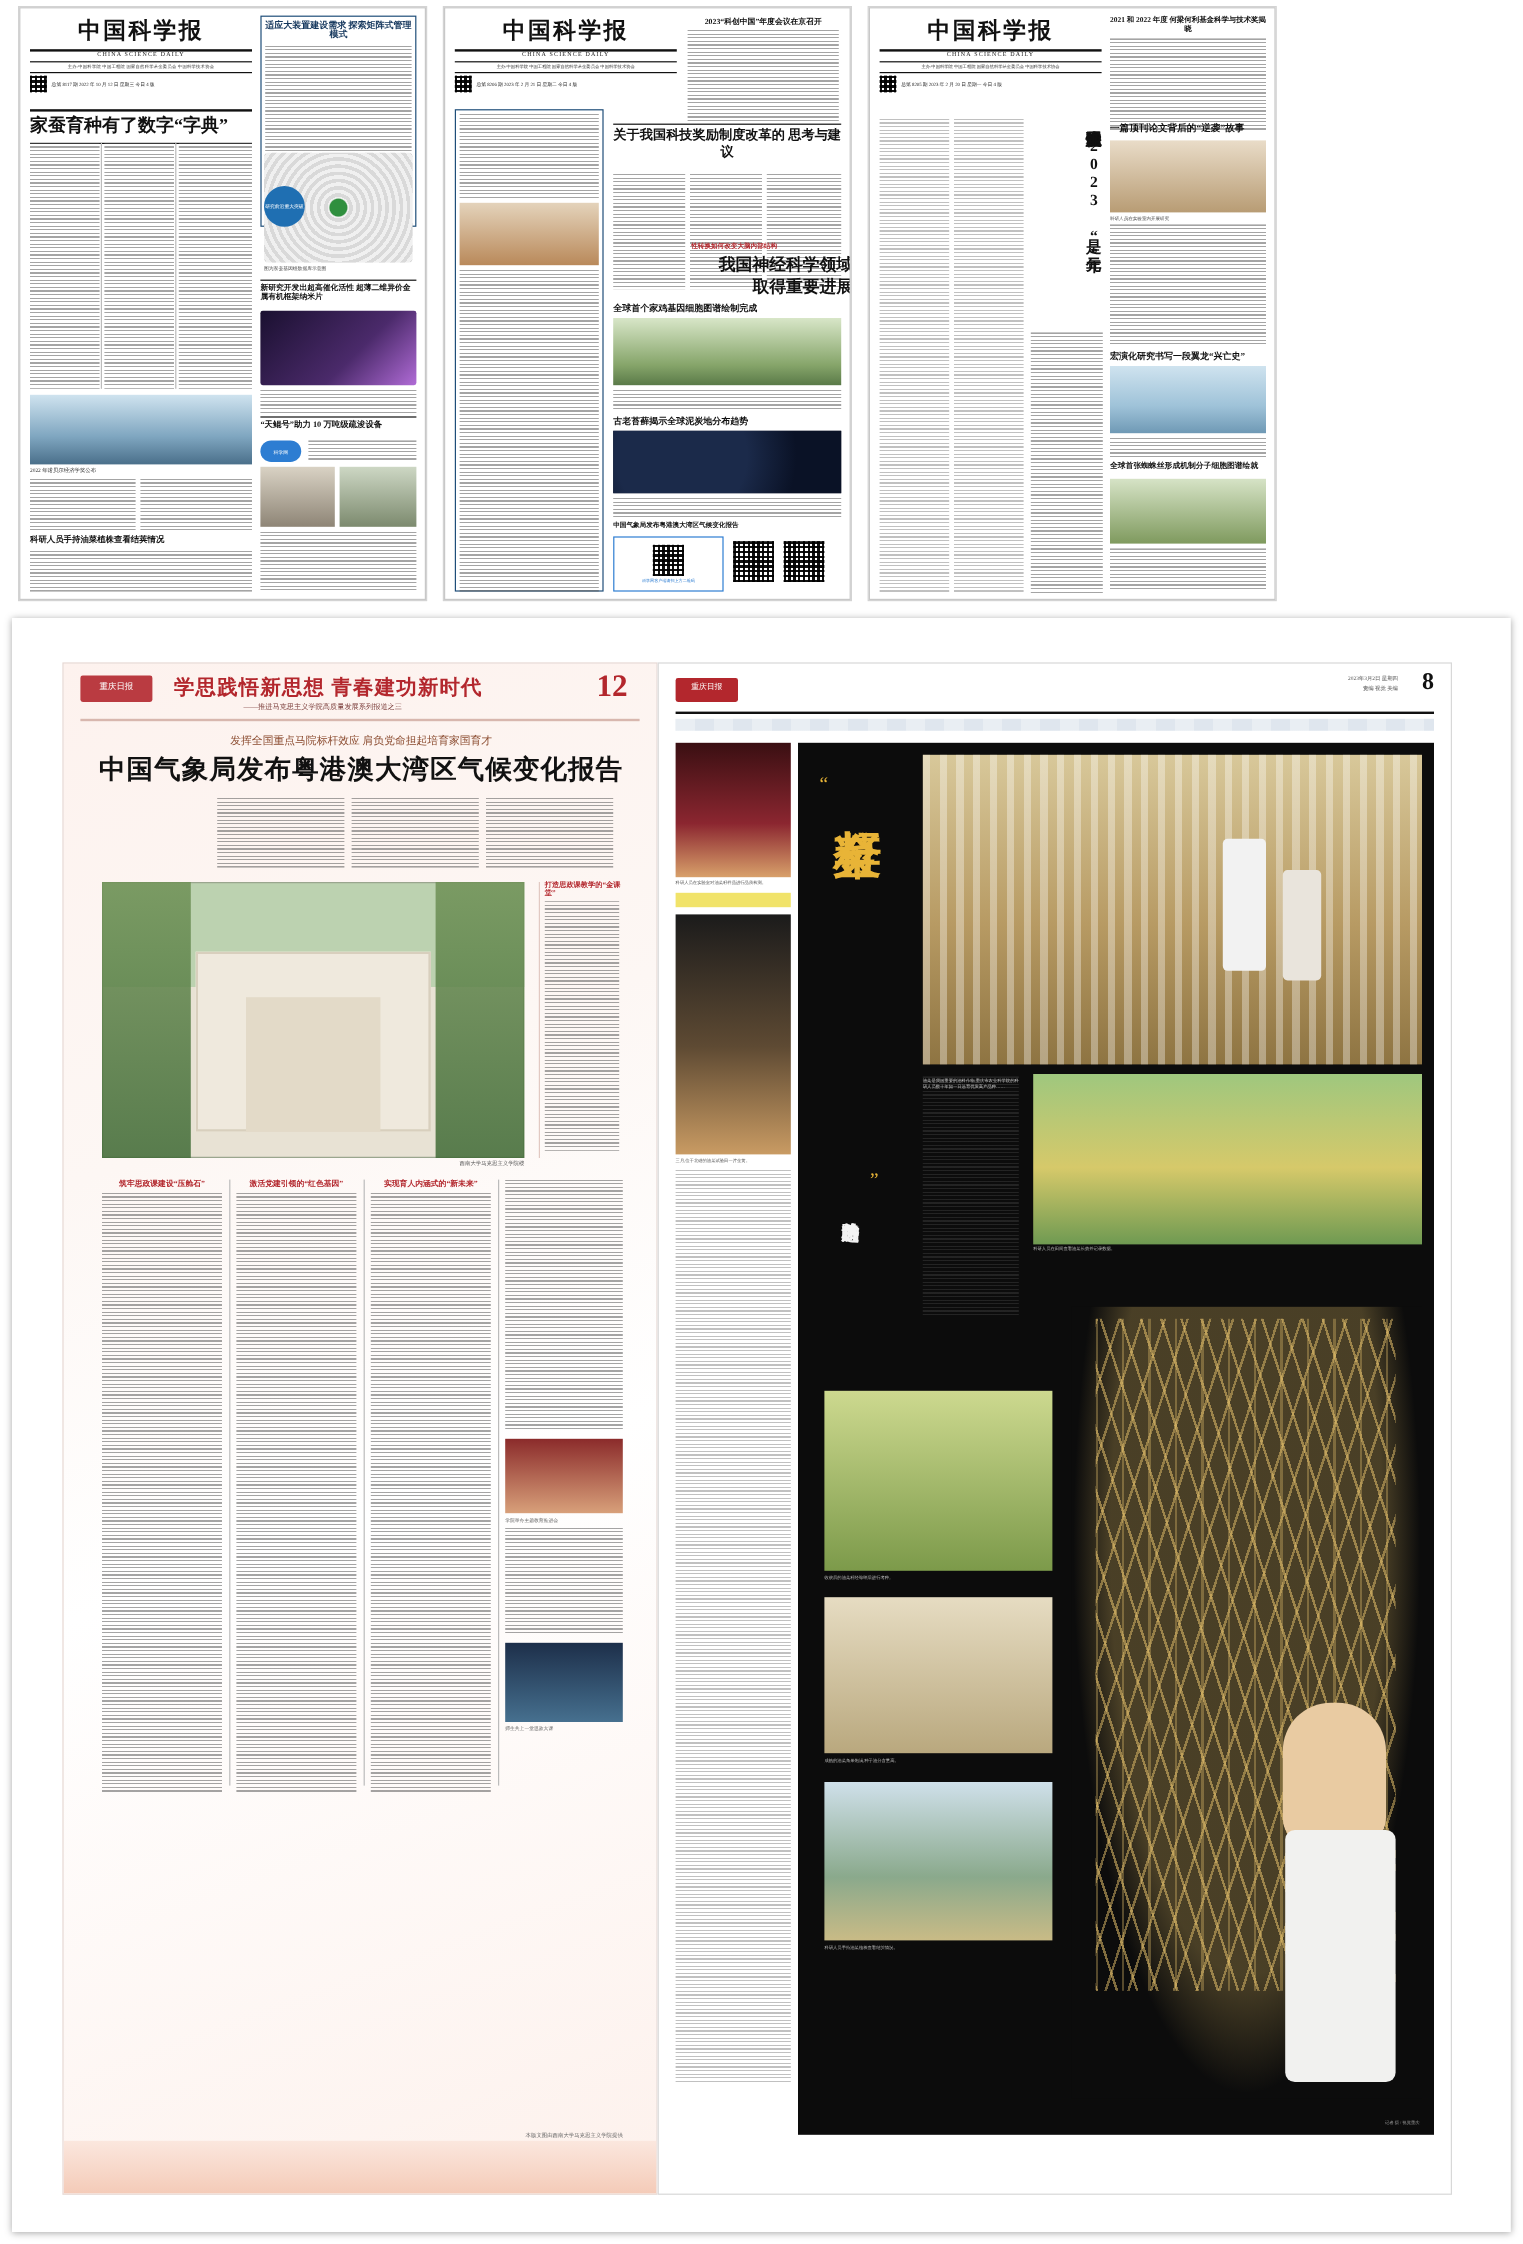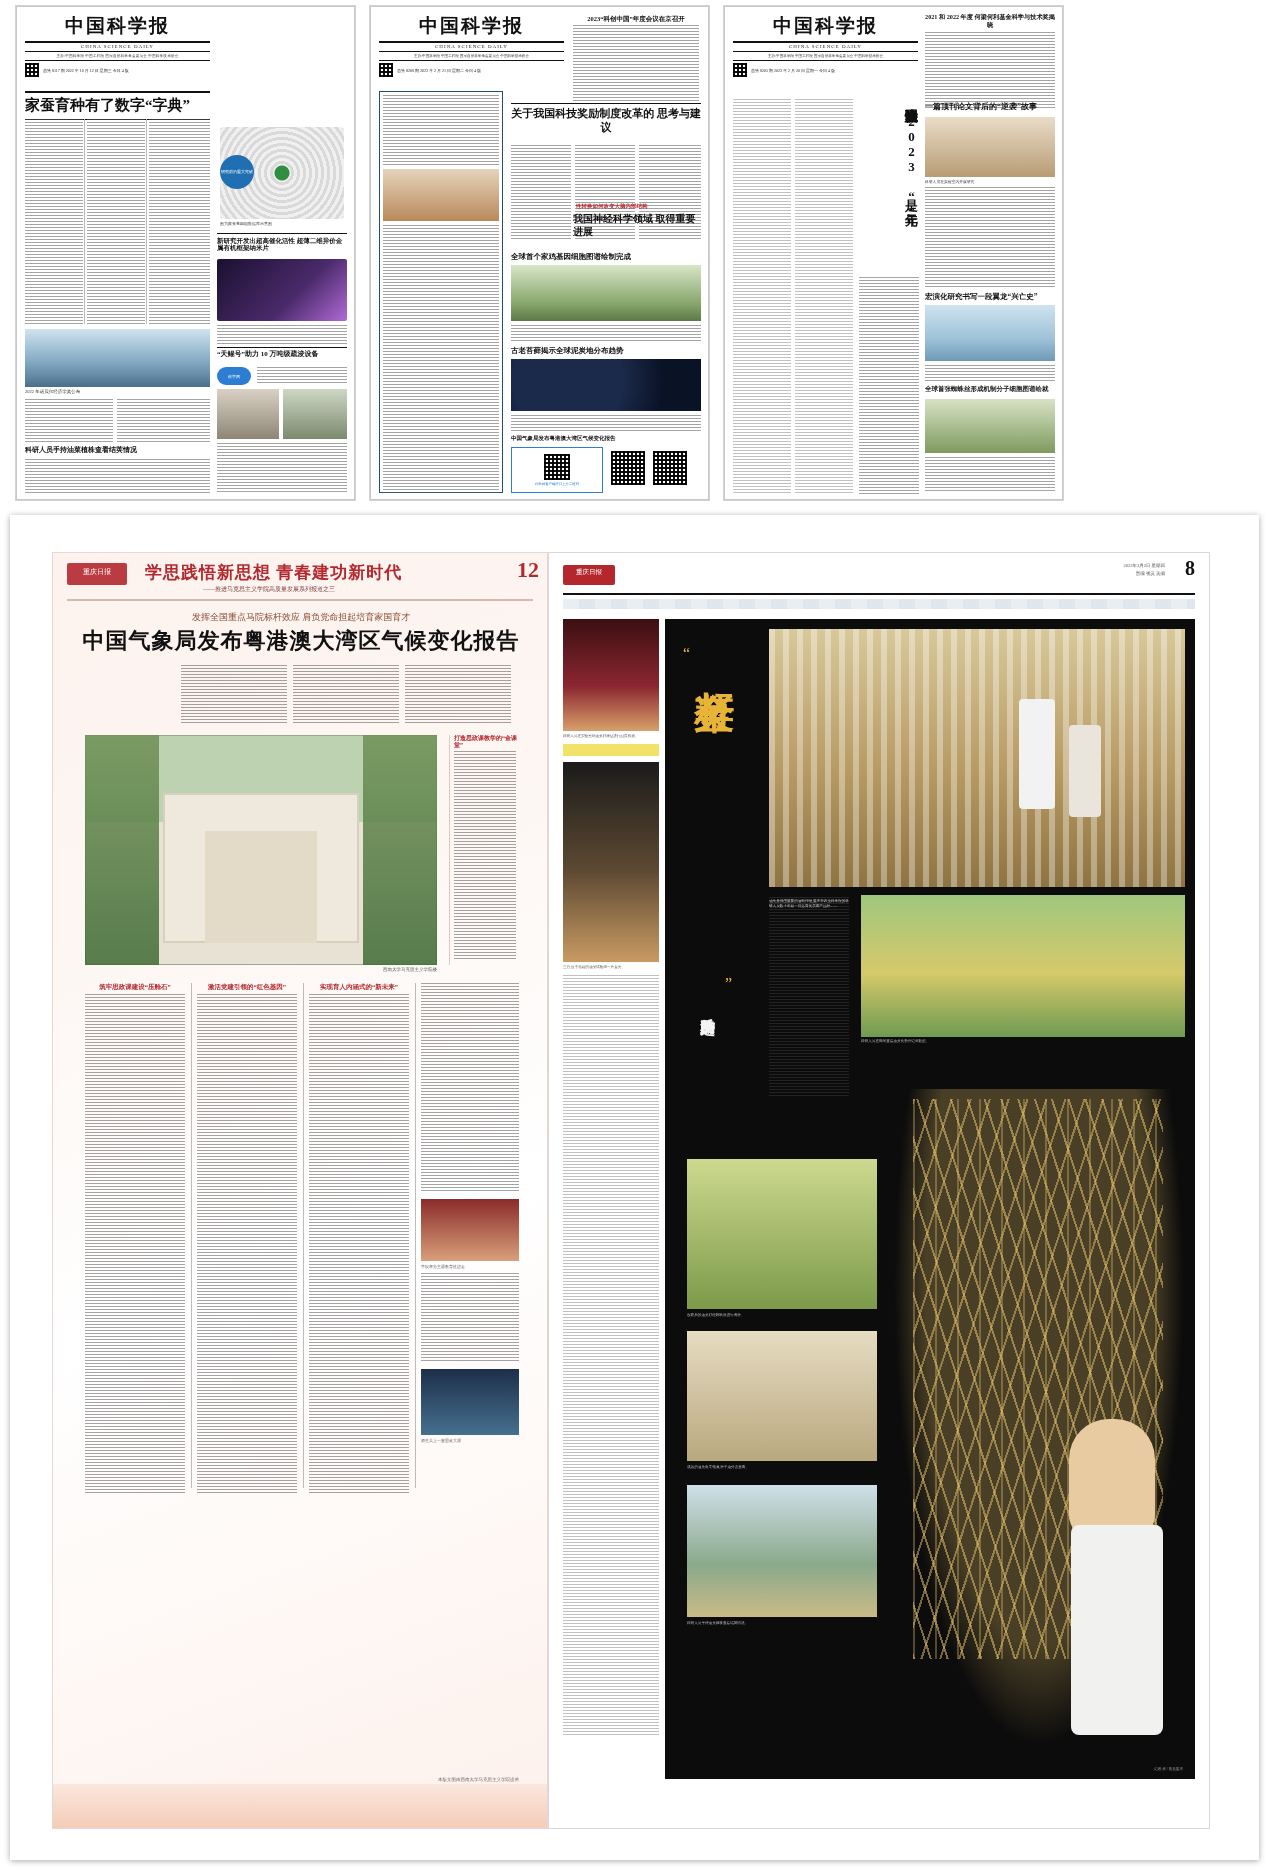--- a/index.html
+++ b/index.html
@@ -55,20 +55,24 @@
       <div class="mast-en">CHINA SCIENCE DAILY</div>
       <div style="height:1px;background:#111;margin:2px 0;"></div>
       <div style="font-size:3.6px;text-align:center;color:#333;letter-spacing:.2px;">主办:中国科学院 中国工程院 国家自然科学基金委员会 中国科学技术协会</div>
       <div style="height:1px;background:#111;margin:2px 0;"></div>
       <div style="display:flex;align-items:center;gap:4px;">
         <div class="qr" style="width:14px;height:14px;"></div>
         <div style="font-size:4px;color:#222;">总第 8117 期  2022 年 10 月 12 日  星期三  今日 4 版</div>
       </div>
     </div>
 
+    <div style="position:absolute;left:200px;top:6px;width:130px;height:176px;border:1px solid #1f4e79;padding:3px;box-sizing:border-box;">
+      <div class="hl" style="font-size:7.5px;text-align:center;color:#14365c;">适应大装置建设需求 探索矩阵式管理模式</div>
+      <div class="txtblk" style="margin-top:4px;height:150px;"></div>
+    </div>
 
     <div style="position:absolute;left:8px;top:84px;width:185px;">
       <div style="height:2px;background:#111;"></div>
       <div class="hl" style="font-size:15px;margin:4px 0 5px;">家蚕育种有了数字“字典”</div>
       <div style="height:1px;background:#111;"></div>
     </div>
 
     <div class="txtblk" style="position:absolute;left:8px;top:112px;width:58px;height:205px;"></div>
     <div class="txtblk" style="position:absolute;left:70px;top:112px;width:58px;height:205px;"></div>
     <div class="txtblk" style="position:absolute;left:132px;top:112px;width:61px;height:205px;"></div>
@@ -128,21 +132,21 @@
       <div class="txtblk" style="height:268px;"></div>
     </div>
 
     <div class="hl" style="position:absolute;left:140px;top:100px;width:190px;font-size:11px;text-align:center;line-height:1.25;">关于我国科技奖励制度改革的 思考与建议</div>
     <div class="txtblk" style="position:absolute;left:140px;top:138px;width:60px;height:96px;"></div>
     <div class="txtblk" style="position:absolute;left:204px;top:138px;width:60px;height:96px;"></div>
     <div class="txtblk" style="position:absolute;left:268px;top:138px;width:62px;height:96px;"></div>
 
     <div style="position:absolute;left:140px;top:96px;width:190px;height:1px;background:#111;"></div>
     <div class="hl" style="position:absolute;left:205px;top:196px;width:125px;font-size:5.5px;color:#b3272d;">性转换如何改变大脑内部结构</div>
-    <div class="hl" style="position:absolute;left:202px;top:206px;width:125px;font-size:10px;line-height:1.25;">我国神经科学领域 取得重要进展</div>
+    <div class="hl" style="position:absolute;left:215px;top:206px;width:125px;font-size:14px;line-height:1.25;text-align:right;">我国神经科学领域 取得重要进展</div>
 
     <div class="hl" style="position:absolute;left:140px;top:246px;width:190px;font-size:7.5px;">全球首个家鸡基因细胞图谱绘制完成</div>
     <div style="position:absolute;left:140px;top:258px;width:190px;height:56px;background:linear-gradient(#d8e6c8,#86a56a 70%,#5a7a48);"></div>
     <div class="txtblk" style="position:absolute;left:140px;top:318px;width:190px;height:18px;"></div>
 
     <div class="hl" style="position:absolute;left:140px;top:340px;width:190px;font-size:7.5px;">古老苔藓揭示全球泥炭地分布趋势</div>
     <div style="position:absolute;left:140px;top:352px;width:190px;height:52px;background:radial-gradient(circle at 30% 40%,#1b2a4a 0 40%,#0a1226 70%),#0a1226;"></div>
     <div class="txtblk" style="position:absolute;left:140px;top:408px;width:190px;height:16px;"></div>
     <div class="hl" style="position:absolute;left:140px;top:428px;width:190px;font-size:5.5px;">中国气象局发布粤港澳大湾区气候变化报告</div>
     <div style="position:absolute;left:140px;top:440px;width:92px;height:46px;border:1px solid #2d7dd2;box-sizing:border-box;display:flex;flex-direction:column;align-items:center;justify-content:center;gap:2px;">
@@ -193,21 +197,21 @@
 
 <div id="bottom">
 
   <div class="page-left">
 
     <div style="position:absolute;left:14px;top:10px;width:60px;height:22px;background:#b3272d;opacity:.9;border-radius:2px;"></div>
     <div style="position:absolute;left:16px;top:14px;width:56px;color:#fff;font-size:7px;text-align:center;">重庆日报</div>
 
     <div class="banner-red" style="position:absolute;left:92px;top:8px;width:330px;font-size:17px;letter-spacing:1px;">学思践悟新思想  青春建功新时代</div>
     <div style="position:absolute;left:150px;top:32px;width:270px;font-size:6px;color:#7a3b38;">——推进马克思主义学院高质量发展系列报道之三</div>
-    <div style="position:absolute;right:8px;top:4px;font-size:22px;font-weight:bold;color:#b3272d;">12</div>
+    <div style="position:absolute;right:24px;top:4px;font-size:26px;font-weight:bold;color:#b3272d;">12</div>
     <div style="position:absolute;left:14px;top:46px;width:466px;height:2px;background:#d8b7ae;"></div>
 
     <div style="position:absolute;left:30px;top:58px;width:436px;text-align:center;font-size:9px;color:#8a4a2e;">发挥全国重点马院标杆效应 肩负党命担起培育家国育才</div>
     <div class="hl" style="position:absolute;left:18px;top:76px;width:460px;text-align:center;font-size:22px;letter-spacing:1px;">中国气象局发布粤港澳大湾区气候变化报告</div>
 
     <div class="txtblk" style="position:absolute;left:128px;top:112px;width:106px;height:58px;"></div>
     <div class="txtblk" style="position:absolute;left:240px;top:112px;width:106px;height:58px;"></div>
     <div class="txtblk" style="position:absolute;left:352px;top:112px;width:106px;height:58px;"></div>
 
     <div style="position:absolute;left:32px;top:182px;width:352px;height:230px;background:

